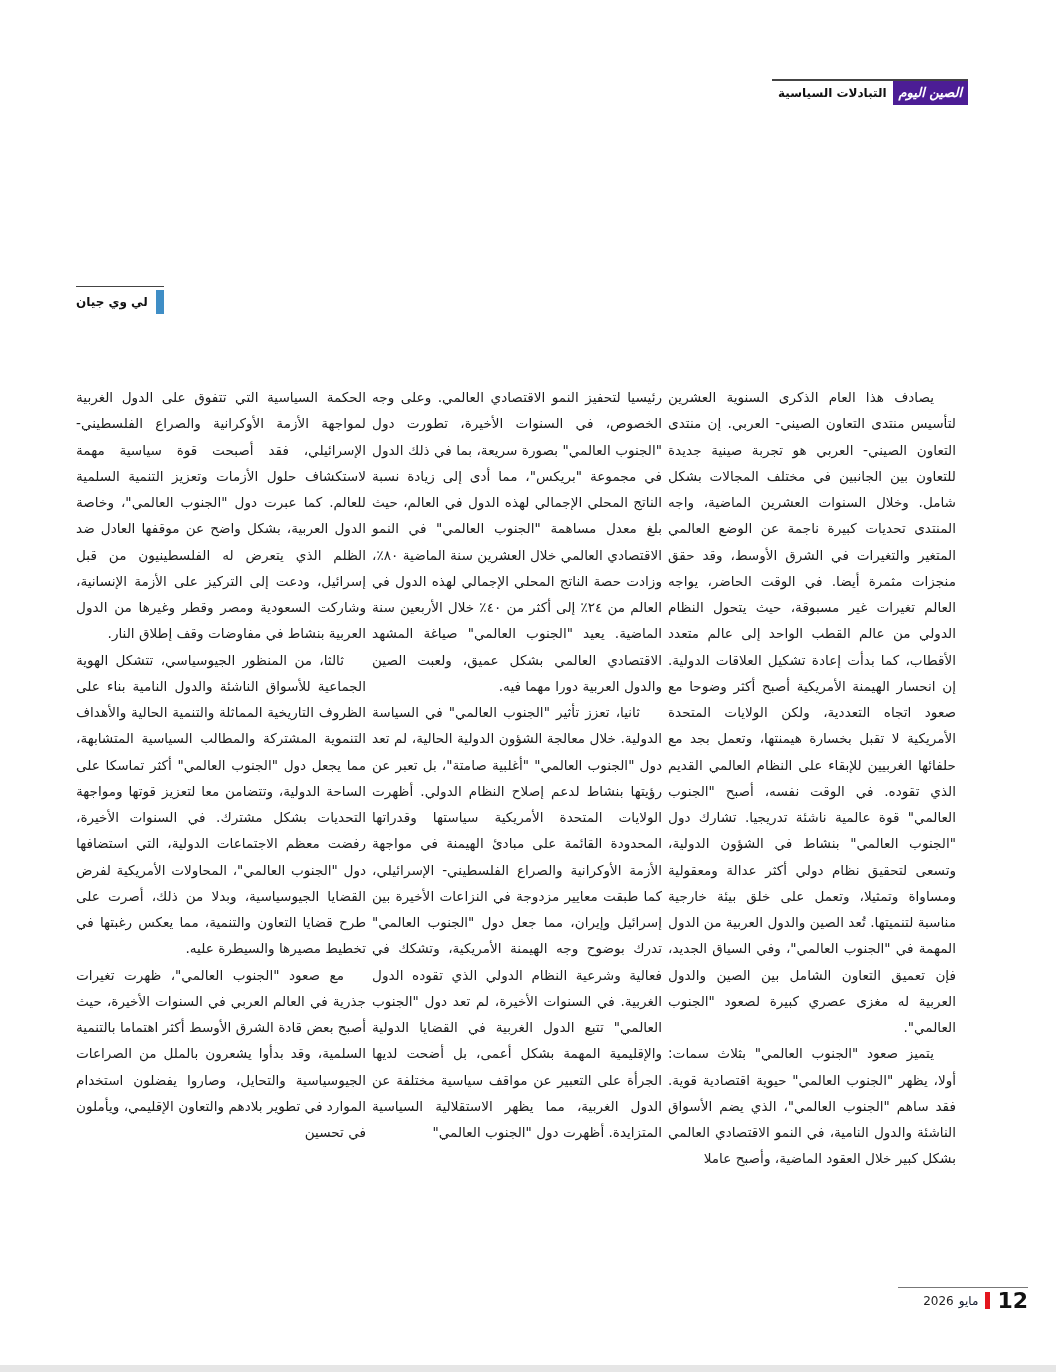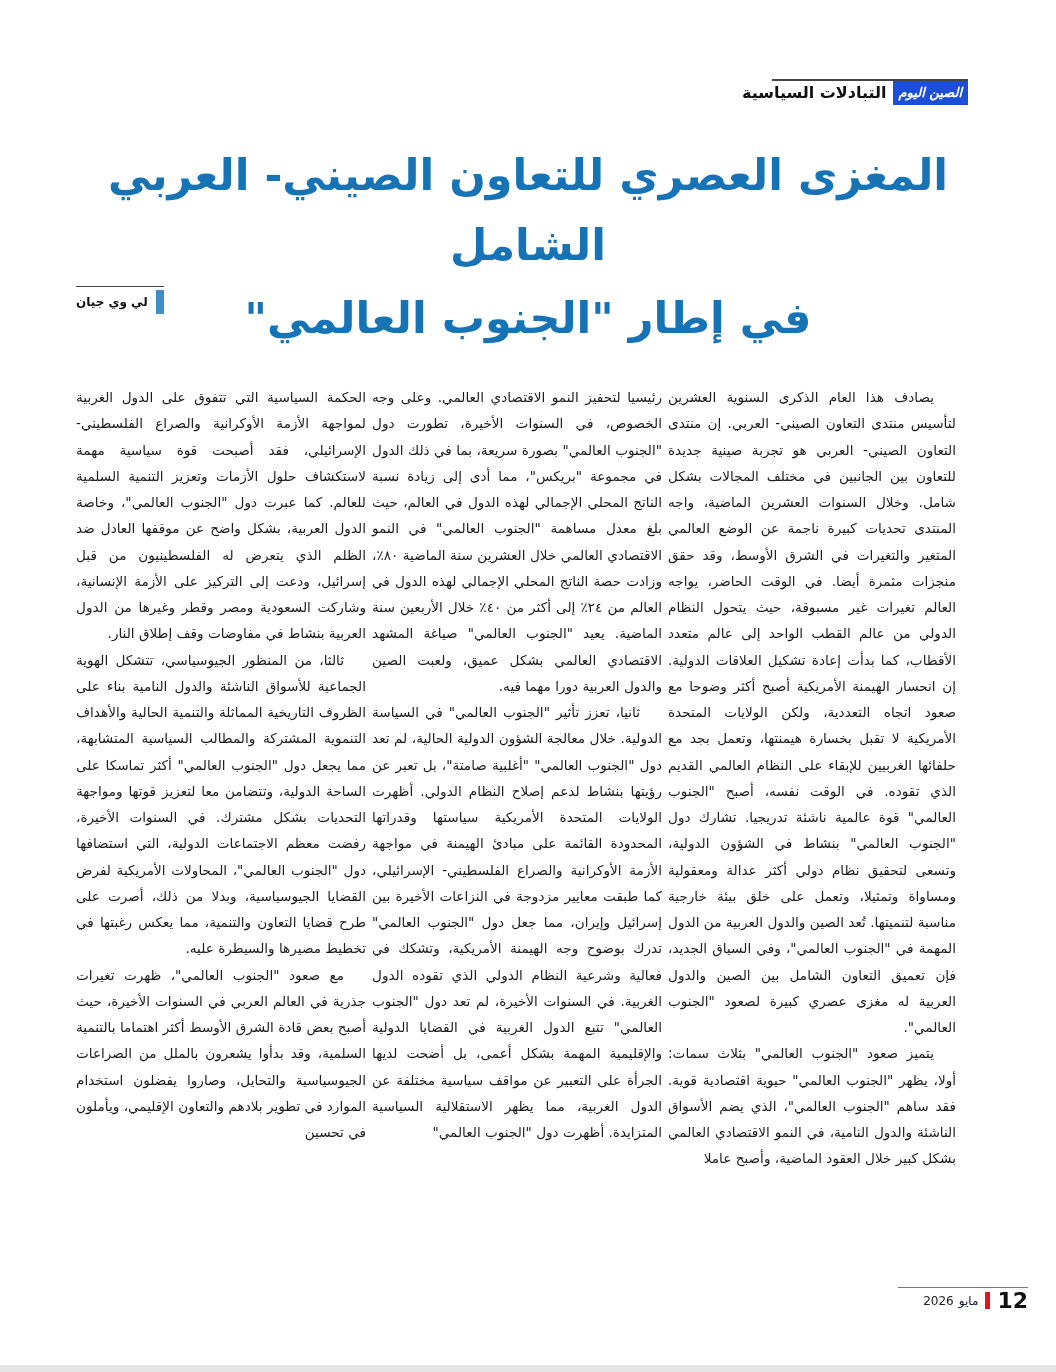--- a/index.html
+++ b/index.html
@@ -23,30 +23,30 @@
       width: 1056px; height: 7px; background: #e6e6e6;
     }
     
     .section-header {
       position: absolute; top: 79px; left: 772px;
       width: 196px; height: 26px;
       border-top: 2px solid #444;
       display: flex; flex-direction: row; align-items: stretch;
     }
     .brand-logo {
-      background: #1d4ed8; color: #fff;
+      background: #4c1d95; color: #fff;
       font-family: "DejaVu Sans", sans-serif;
       font-weight: bold; font-style: italic;
       font-size: 13px; line-height: 24px;
       padding: 0 6px; height: 24px;
       white-space: nowrap;
     }
     .section-title {
       font-family: "DejaVu Sans", sans-serif;
-      font-weight: bold; font-size: 16px;
+      font-weight: bold; font-size: 12px;
       line-height: 24px; padding: 0 6px;
       color: #111; white-space: nowrap; margin-left: 32px;
     }
     
     .headline {
       position: absolute; top: 140px; left: 60px; width: 936px;
       text-align: center;
       font-family: "DejaVu Sans", sans-serif;
       font-weight: bold;
       color: #1673b5;
@@ -110,24 +110,20 @@
 </head>
 <body>
 
 <div class="page">
 
   <div class="section-header">
     <span class="brand-logo">الصين اليوم</span>
     <span class="section-title">التبادلات السياسية</span>
   </div>
 
-  <h1 class="headline">
-    <span class="line1">المغزى العصري للتعاون الصيني- العربي الشامل</span>
-    <span class="line2">في إطار "الجنوب العالمي"</span>
-  </h1>
 
   <div class="byline">
     <span class="byline-bar"></span>
     <span class="byline-name">لي وي جيان</span>
   </div>
 
   <div class="column col-right">
     <p class="indent">يصادف هذا العام الذكرى السنوية العشرين لتأسيس منتدى التعاون الصيني- العربي. إن منتدى التعاون الصيني- العربي هو تجربة صينية جديدة للتعاون بين الجانبين في مختلف المجالات بشكل شامل. وخلال السنوات العشرين الماضية، واجه المنتدى تحديات كبيرة ناجمة عن الوضع العالمي المتغير والتغيرات في الشرق الأوسط، وقد حقق منجزات مثمرة أيضا. في الوقت الحاضر، يواجه العالم تغيرات غير مسبوقة، حيث يتحول النظام الدولي من عالم القطب الواحد إلى عالم متعدد الأقطاب، كما بدأت إعادة تشكيل العلاقات الدولية. إن انحسار الهيمنة الأمريكية أصبح أكثر وضوحا مع صعود اتجاه التعددية، ولكن الولايات المتحدة الأمريكية لا تقبل بخسارة هيمنتها، وتعمل بجد مع حلفائها الغربيين للإبقاء على النظام العالمي القديم الذي تقوده. في الوقت نفسه، أصبح "الجنوب العالمي" قوة عالمية ناشئة تدريجيا. تشارك دول "الجنوب العالمي" بنشاط في الشؤون الدولية، وتسعى لتحقيق نظام دولي أكثر عدالة ومعقولية ومساواة وتمثيلا، وتعمل على خلق بيئة خارجية مناسبة لتنميتها. تُعد الصين والدول العربية من الدول المهمة في "الجنوب العالمي"، وفي السياق الجديد، فإن تعميق التعاون الشامل بين الصين والدول العربية له مغزى عصري كبيرة لصعود "الجنوب العالمي".</p>
     <p class="indent">يتميز صعود "الجنوب العالمي" بثلاث سمات: أولا، يظهر "الجنوب العالمي" حيوية اقتصادية قوية. فقد ساهم "الجنوب العالمي"، الذي يضم الأسواق الناشئة والدول النامية، في النمو الاقتصادي العالمي بشكل كبير خلال العقود الماضية، وأصبح عاملا</p>
   </div>

